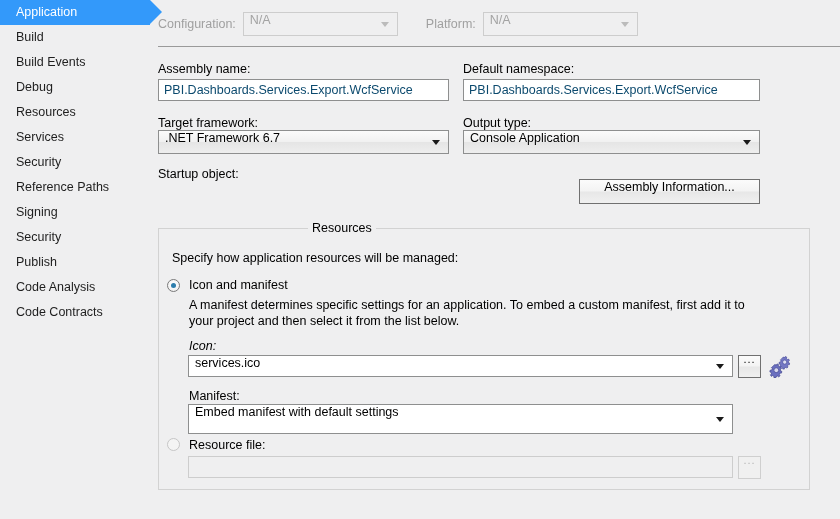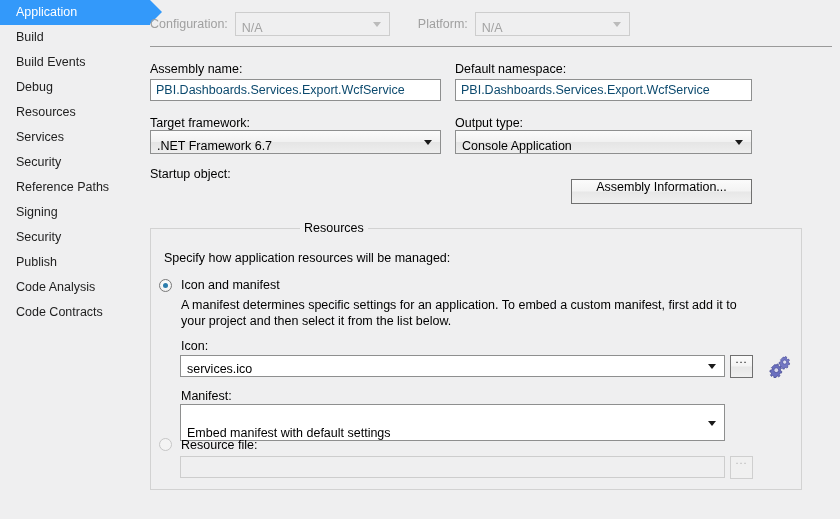--- a/index.html
+++ b/index.html
@@ -47,21 +47,21 @@
     top: 0;
     width: 0; height: 0;
     border-top: 12.5px solid transparent;
     border-bottom: 12.5px solid transparent;
     border-left: 12px solid #3399fa;
   }
 
   
   #pane {
     position: absolute;
-    left: 142px; top: 0;
+    left: 150px; top: 0;
     width: 690px;
     height: 519px;
   }
 
   
   #config-row {
     position: absolute;
     left: 8px; top: 11px;
     width: 676px; height: 26px;
     display: flex;
@@ -74,21 +74,21 @@
   }
   .combo {
     box-sizing: border-box;
     height: 24px;
     border: 1px solid #8e8f8f;
     background: linear-gradient(to bottom, #fbfbfb 0%, #f1f1f1 48%, #e5e5e5 52%, #eeeeee 100%);
     font-size: 12.5px;
     color: #000;
     position: relative;
     display: flex;
-    align-items: flex-end;
+    align-items: flex-start;
     padding-left: 6px;
     white-space: nowrap;
     overflow: hidden;
   }
   .combo .arrow {
     position: absolute;
     right: 8px; top: 50%;
     margin-top: -2px;
     width: 0; height: 0;
     border-left: 4.5px solid transparent;
@@ -316,31 +316,31 @@
   <span id="resources-legend">Resources</span>
 
   <span class="gtext" style="left:22px; top:250px;">Specify how application resources will be managed:</span>
 
   <span class="radio checked" style="left:17px; top:279px;"></span>
   <span class="gtext" style="left:39px; top:277px;">Icon and manifest</span>
 
   <span class="gtext" style="left:39px; top:297px;">A manifest determines specific settings for an application. To embed a custom manifest, first add it to</span>
   <span class="gtext" style="left:39px; top:313px;">your project and then select it from the list below.</span>
 
-  <span class="gtext" style="left:39px; top:338px;">Icon:</span>
+  <span class="gtext" style="left:39px; top:338px;font-style:italic;">Icon:</span>
   <div class="combo white" style="position:absolute; left:38px; top:355px; width:545px; height:22px;">
     <span>services.ico</span>
     <span class="arrow"></span>
   </div>
   <div class="button" style="left:588px; top:355px; width:23px; height:23px;">
     <span class="dots">...</span>
   </div>
 
   <span class="gtext" style="left:39px; top:388px;">Manifest:</span>
-  <div class="combo white" style="position:absolute; left:38px; top:404px; width:545px; height:37px;">
+  <div class="combo white" style="position:absolute; left:38px; top:404px; width:545px; height:30px;">
     <span>Embed manifest with default settings</span>
     <span class="arrow"></span>
   </div>
 
   <span class="radio off" style="left:17px; top:438px;"></span>
   <span class="gtext" style="left:39px; top:437px;">Resource file:</span>
   <div class="textbox disabled" style="left:38px; top:456px; width:545px;">
     <span></span>
   </div>
   <div class="button disabled" style="left:588px; top:456px; width:23px; height:23px;">

